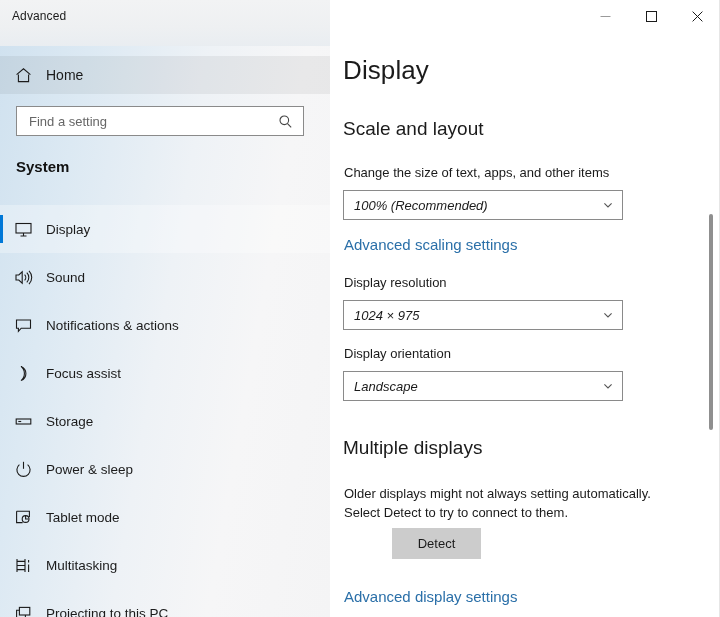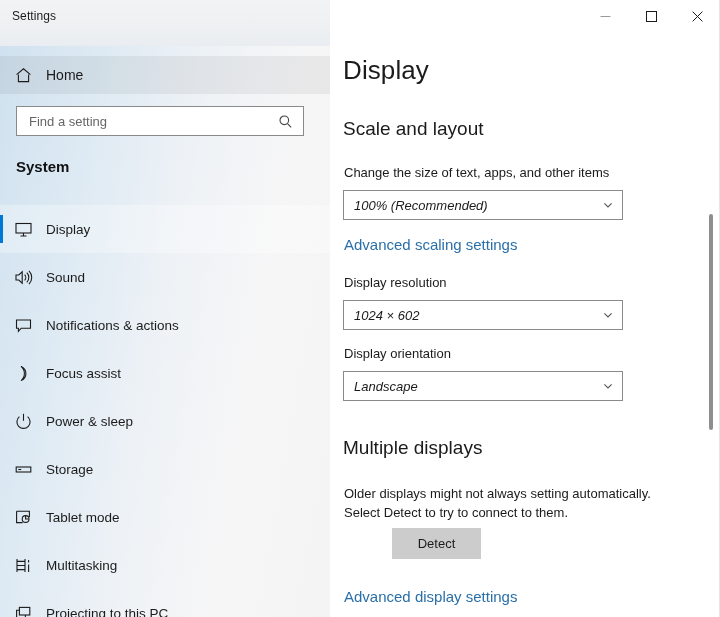--- a/index.html
+++ b/index.html
@@ -303,36 +303,36 @@
             <path d="M7 2.4 A7.6 7.6 0 0 1 7 16.6 A9.1 9.1 0 0 0 7 2.4 Z"></path>
           </svg>
         </span>
         <span class="lbl">Focus assist</span>
       </div>
 
       <div class="nav-item">
         <span class="accent"></span>
         <span class="ic">
           <svg class="i" width="19" height="19" viewBox="0 0 19 19" fill="none" stroke="#1b1b1b" stroke-width="1.1">
+            <rect x="2.2" y="7" width="14.6" height="5"></rect>
+            <path d="M4.3 9.5 H7.2"></path>
+          </svg>
+        </span>
+        <span class="lbl">Storage</span>
+      </div>
+
+      <div class="nav-item">
+        <span class="accent"></span>
+        <span class="ic">
+          <svg class="i" width="19" height="19" viewBox="0 0 19 19" fill="none" stroke="#1b1b1b" stroke-width="1.1">
             <path d="M5.4 4.6 A6.6 6.6 0 1 0 13.6 4.6"></path>
             <path d="M9.5 1.8 V8.8"></path>
           </svg>
         </span>
         <span class="lbl">Power &amp; sleep</span>
-      </div>
-
-      <div class="nav-item">
-        <span class="accent"></span>
-        <span class="ic">
-          <svg class="i" width="19" height="19" viewBox="0 0 19 19" fill="none" stroke="#1b1b1b" stroke-width="1.1">
-            <rect x="2.2" y="7" width="14.6" height="5"></rect>
-            <path d="M4.3 9.5 H7.2"></path>
-          </svg>
-        </span>
-        <span class="lbl">Storage</span>
       </div>
 
       <div class="nav-item">
         <span class="accent"></span>
         <span class="ic">
           <svg class="i" width="19" height="19" viewBox="0 0 19 19" fill="none" stroke="#1b1b1b" stroke-width="1.1">
             <path d="M2.6 3.3 H15.4 V9 M2.6 3.3 V14.6 H8.6"></path>
             <circle cx="11.6" cy="11" r="3.4"></circle>
             <path d="M11.6 7.8 V11 H14.6"></path>
           </svg>
@@ -382,21 +382,21 @@
             <path d="M2.4 4.4 L6 8 L9.6 4.4"></path>
           </svg>
         </span>
       </div>
 
       <a class="link n" style="left:14px; top:236px;" href="#">Advanced scaling settings</a>
 
       <div class="field-label n" style="left:14px; top:275px;">Display resolution</div>
 
       <div class="combo n" style="left:13px; top:300px;">
-        <span class="val">1024 × 602</span>
+        <span class="val">1024 × 975</span>
         <span class="chev">
           <svg class="i" width="12" height="12" viewBox="0 0 12 12" fill="none" stroke="#555" stroke-width="1.1">
             <path d="M2.4 4.4 L6 8 L9.6 4.4"></path>
           </svg>
         </span>
       </div>
 
       <div class="field-label n" style="left:14px; top:346px;">Display orientation</div>
 
       <div class="combo n" style="left:13px; top:371px;">
@@ -422,21 +422,21 @@
     </div>
 
     <div class="scrollbar">
       <div class="scroll-track"></div>
       <div class="scroll-thumb"></div>
     </div>
     <div class="edge-line"></div>
   </div>
 
   <div class="titlebar">
-    <div class="titlebar-caption">Settings</div>
+    <div class="titlebar-caption">Advanced</div>
     <div class="win-controls">
       <button class="win-btn">
         <span>
           <svg class="i" width="11" height="11" viewBox="0 0 11 11" stroke="#9a9a9a" stroke-width="1">
             <path d="M0.5 5.5 H10.5"></path>
           </svg>
         </span>
       </button>
       <button class="win-btn">
         <span>

